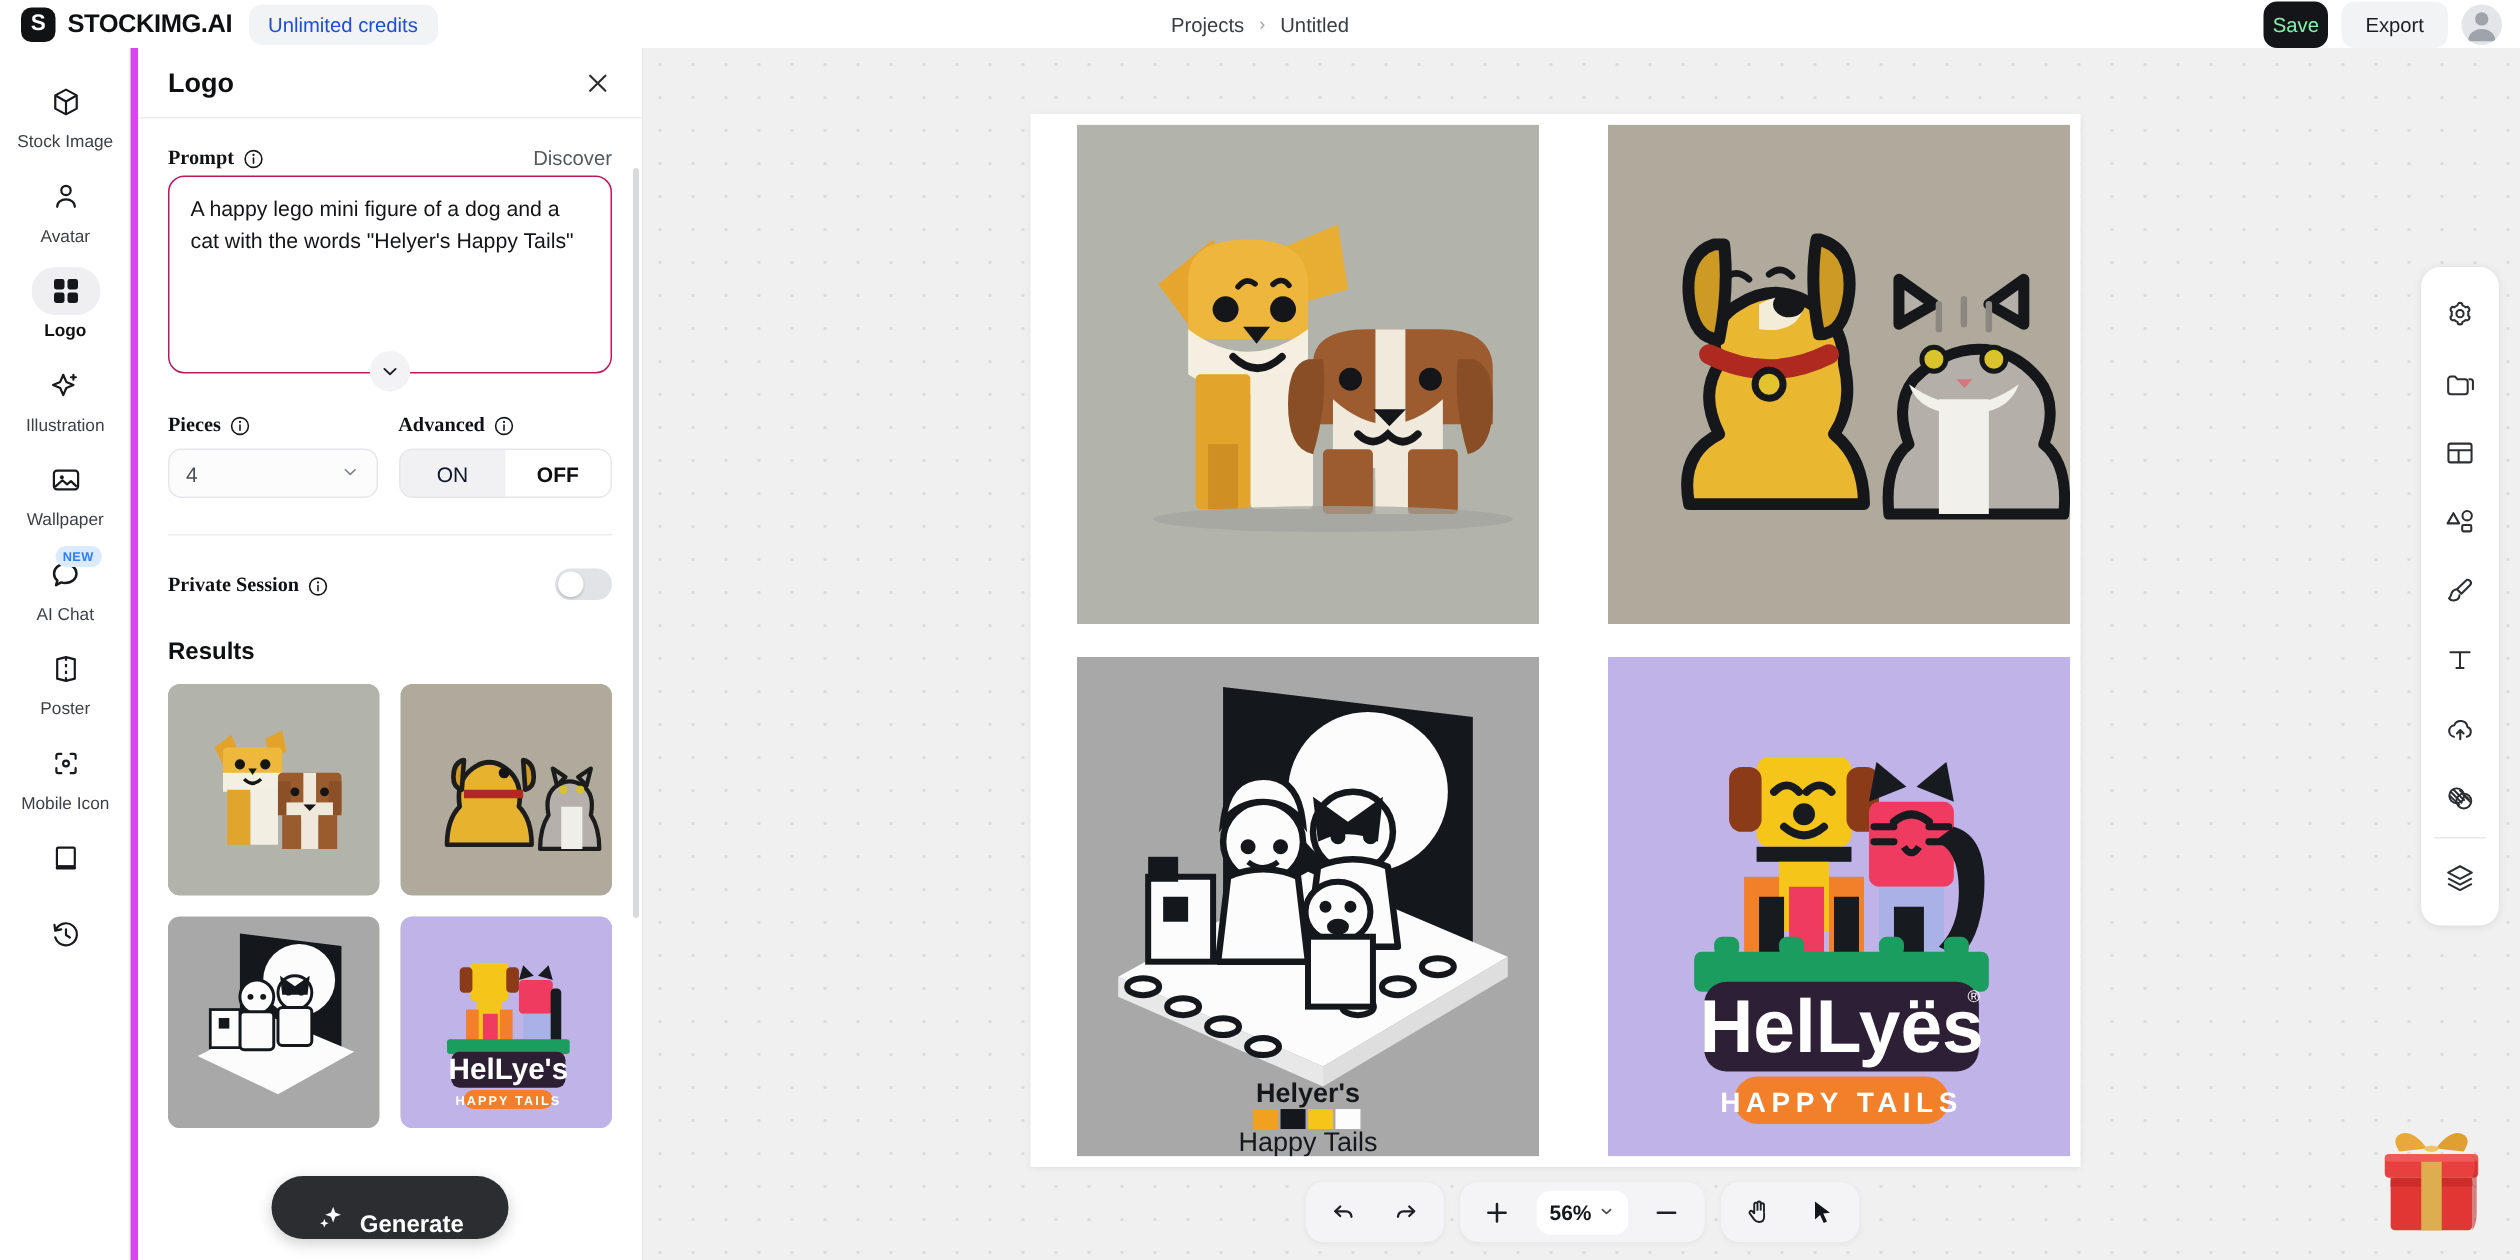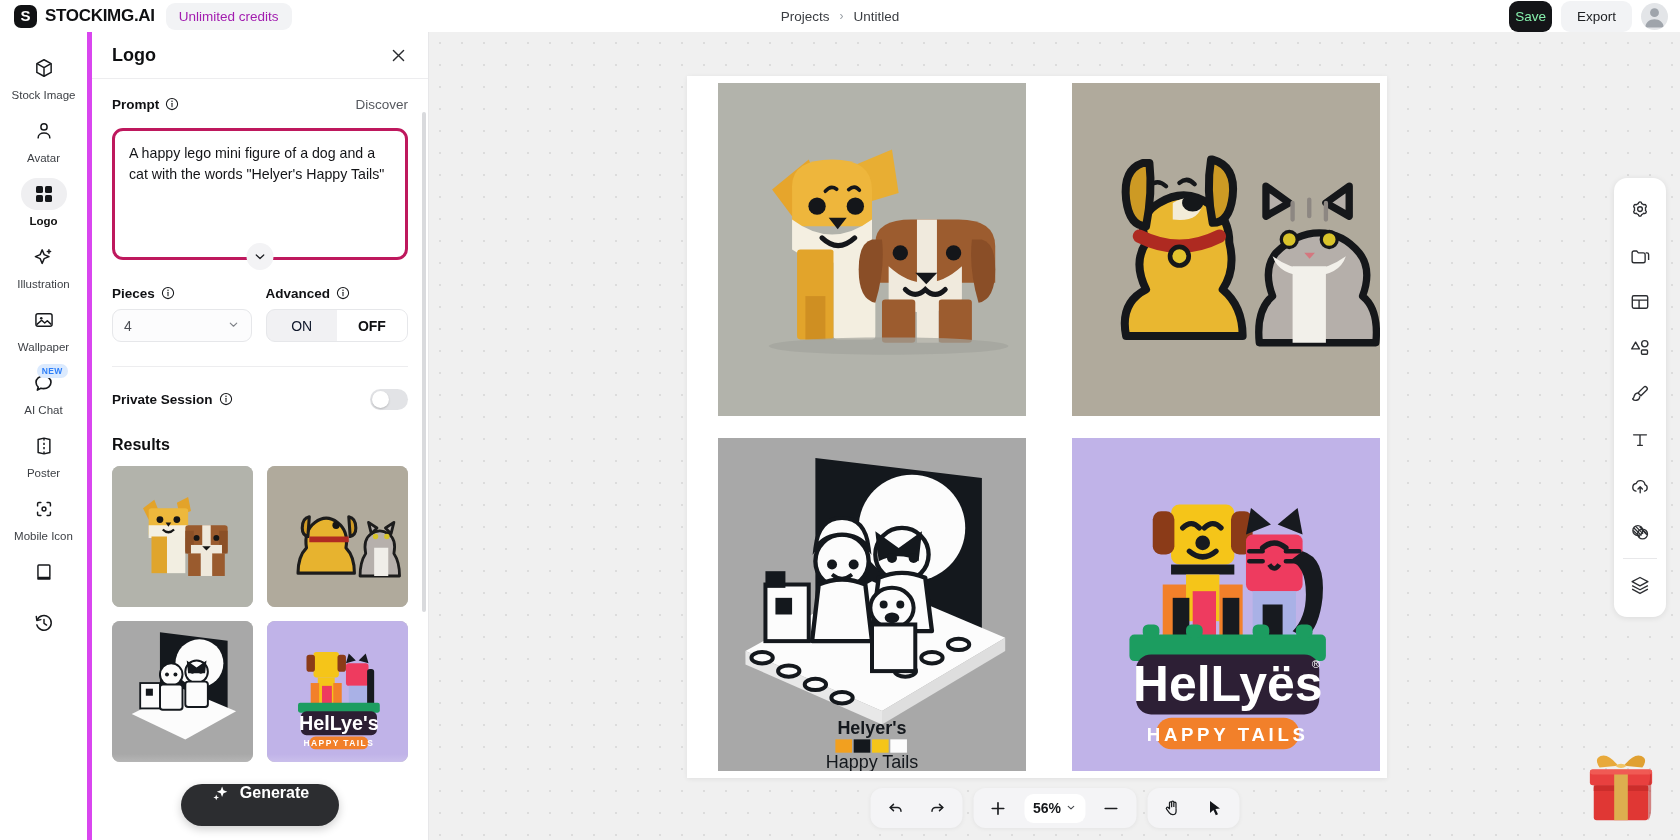--- a/index.html
+++ b/index.html
@@ -18,21 +18,21 @@
   .brand { display: flex; align-items: center; gap: 8px; padding-left: 14px; }
   .brand-mark {
     width: 23px; height: 23px; border-radius: 7px; background: #111214;
     display: flex; align-items: center; justify-content: center;
     color: #fff; font-weight: 700; font-size: 15px; line-height: 1;
   }
   .brand-mark span { position: relative; top: -0.5px; }
   .brand-name { font-size: 17px; font-weight: 800; letter-spacing: -0.3px; color: #0f1012; }
   .credits-pill {
     margin-left: 11px; background: #f2f3f5; border-radius: 9px;
-    padding: 6px 13px; font-size: 13.5px; color: #a21caf; white-space: nowrap;
+    padding: 6px 13px; font-size: 13.5px; color: #1d4ed8; white-space: nowrap;
   }
   .breadcrumb {
     position: absolute; left: 50%; transform: translateX(-50%);
     display: flex; align-items: center; gap: 10px; font-size: 13.5px; color: #3a3d42;
   }
   .crumb-sep { color: #9aa0a6; font-size: 12px; }
   .topbar-right {
     margin-left: auto; display: flex; align-items: center; gap: 9px; padding-right: 12px;
   }
   .btn-save {
@@ -78,26 +78,26 @@
     display: flex; flex-direction: column; position: relative; overflow: hidden;
   }
   .panel-head {
     height: 47px; flex: 0 0 47px; display: flex; align-items: center;
     justify-content: space-between; padding: 0 20px; border-bottom: 1px solid #ededef;
   }
   .panel-title { font-size: 18px; font-weight: 700; color: #0e0f11; }
   .panel-close { cursor: pointer; color: #2a2c30; line-height: 0; }
   .panel-body { flex: 1 1 auto; overflow: hidden; padding: 0 20px; position: relative; }
   .row-between { display: flex; align-items: center; justify-content: space-between; }
-  .field-label { font-size: 13.5px; font-weight: 700; color: #101114; display: flex; align-items: flex-start; gap: 6px; }
+  .field-label { font-size: 13.5px; font-weight: 700; color: #101114; display: flex; align-items: flex-end; gap: 6px; font-family: Liberation Serif, serif; }
   .info-dot { display: inline-flex; }
   .link-discover { font-size: 13.5px; color: #55585e; cursor: pointer; }
   .mt18 { margin-top: 18px; }
   .prompt-box {
-    margin-top: 16px; border: 3px solid #be185d; border-radius: 11px;
+    margin-top: 4px; border: 1px solid #be185d; border-radius: 11px;
     height: 132px; padding: 12px 14px; position: relative; background: #fff;
   }
   .prompt-text { font-size: 14.2px; line-height: 1.45; color: #141518; white-space: pre-wrap; }
   .prompt-chevron {
     position: absolute; left: 50%; bottom: -13px; transform: translateX(-50%);
     width: 27px; height: 27px; border-radius: 50%; background: #f3f3f5;
     display: flex; align-items: center; justify-content: center; cursor: pointer;
   }
   .two-col { display: flex; gap: 14px; margin-top: 26px; }
   .col-pieces { width: 140px; }
@@ -137,21 +137,21 @@
     position: absolute; left: 0; right: 0; bottom: 0; height: 86px;
     background: linear-gradient(to bottom, rgba(255,255,255,0) 0%, #fff 58%);
     pointer-events: none;
   }
   .generate-wrap {
     position: absolute; left: 0; right: 0; bottom: 14px;
     display: flex; justify-content: center; z-index: 5;
   }
   .btn-generate {
     background: #2c2d30; color: #fff; border: none; border-radius: 24px;
-    height: 42px; padding: 0 30px; display: flex; align-items: flex-start; gap: 10px;
+    height: 42px; padding: 0 30px; display: flex; align-items: flex-end; gap: 10px;
     font-size: 16px; font-weight: 600; font-family: inherit; cursor: pointer;
     box-shadow: 0 3px 10px rgba(0,0,0,.2);
   }
   .panel-scrollbar {
     position: absolute; right: 2px; top: 80px; width: 4px; height: 500px;
     background: #d9dadd; border-radius: 2px;
   }
 
   
   .canvas {

